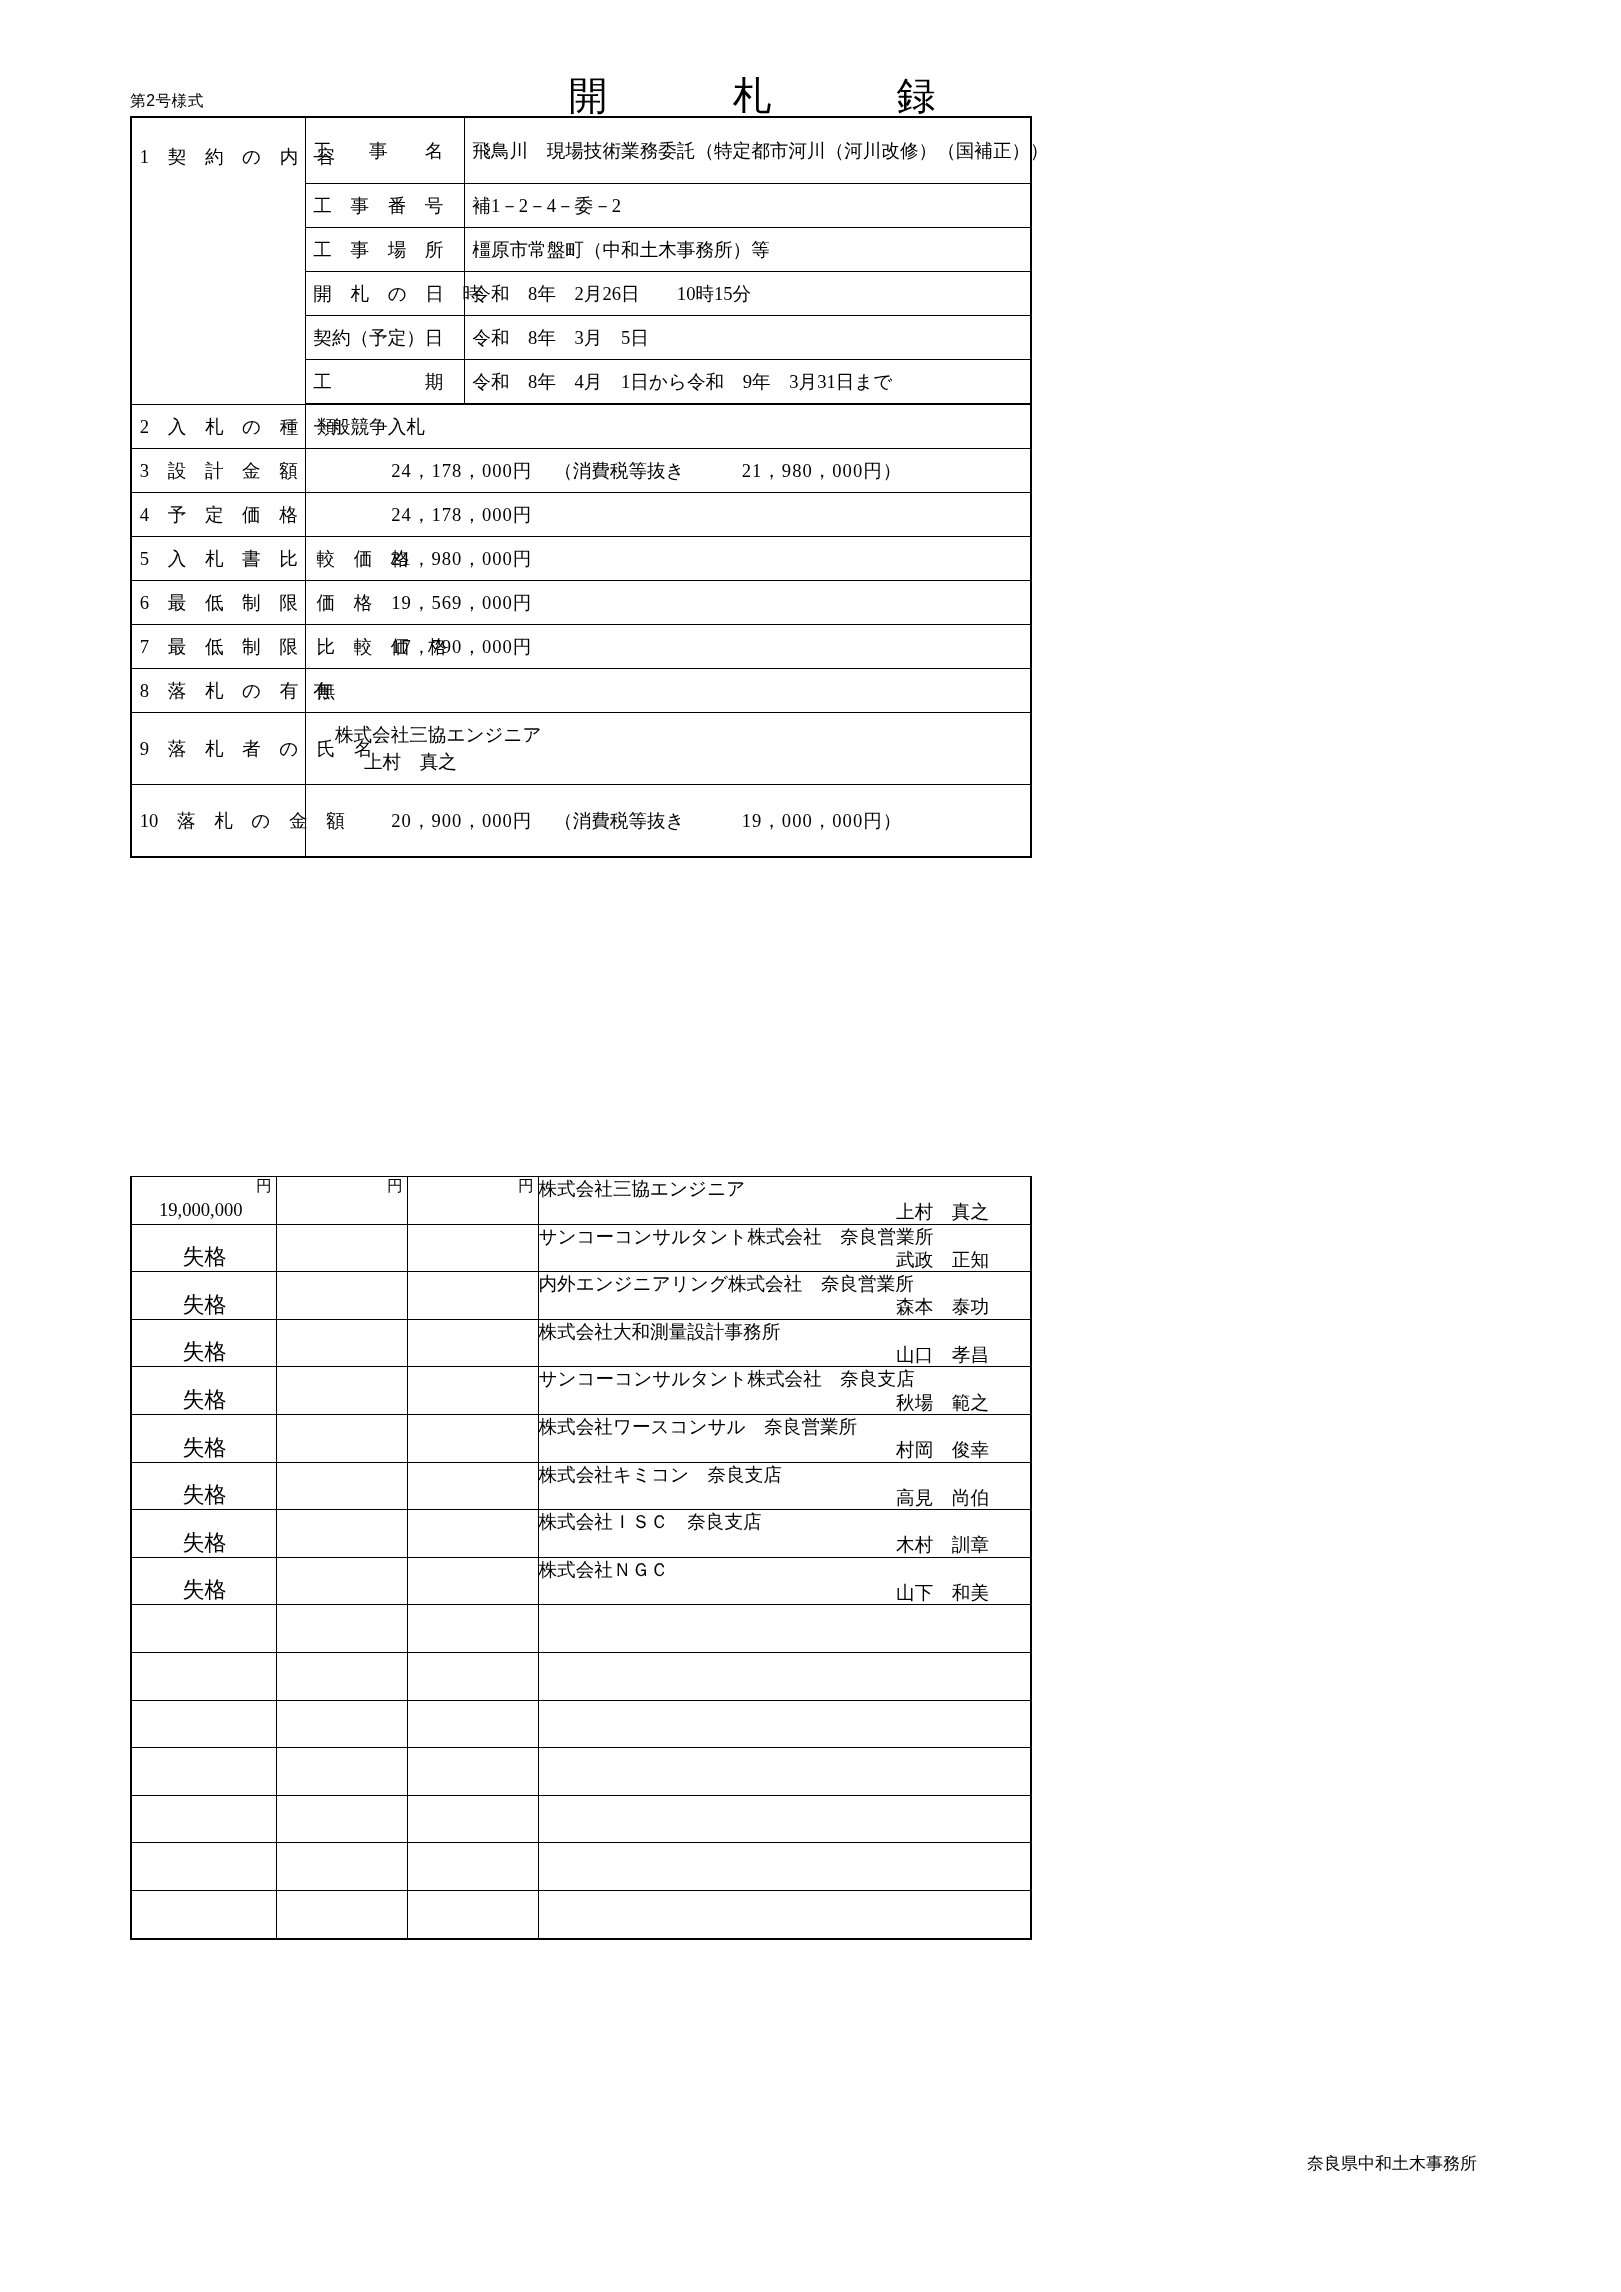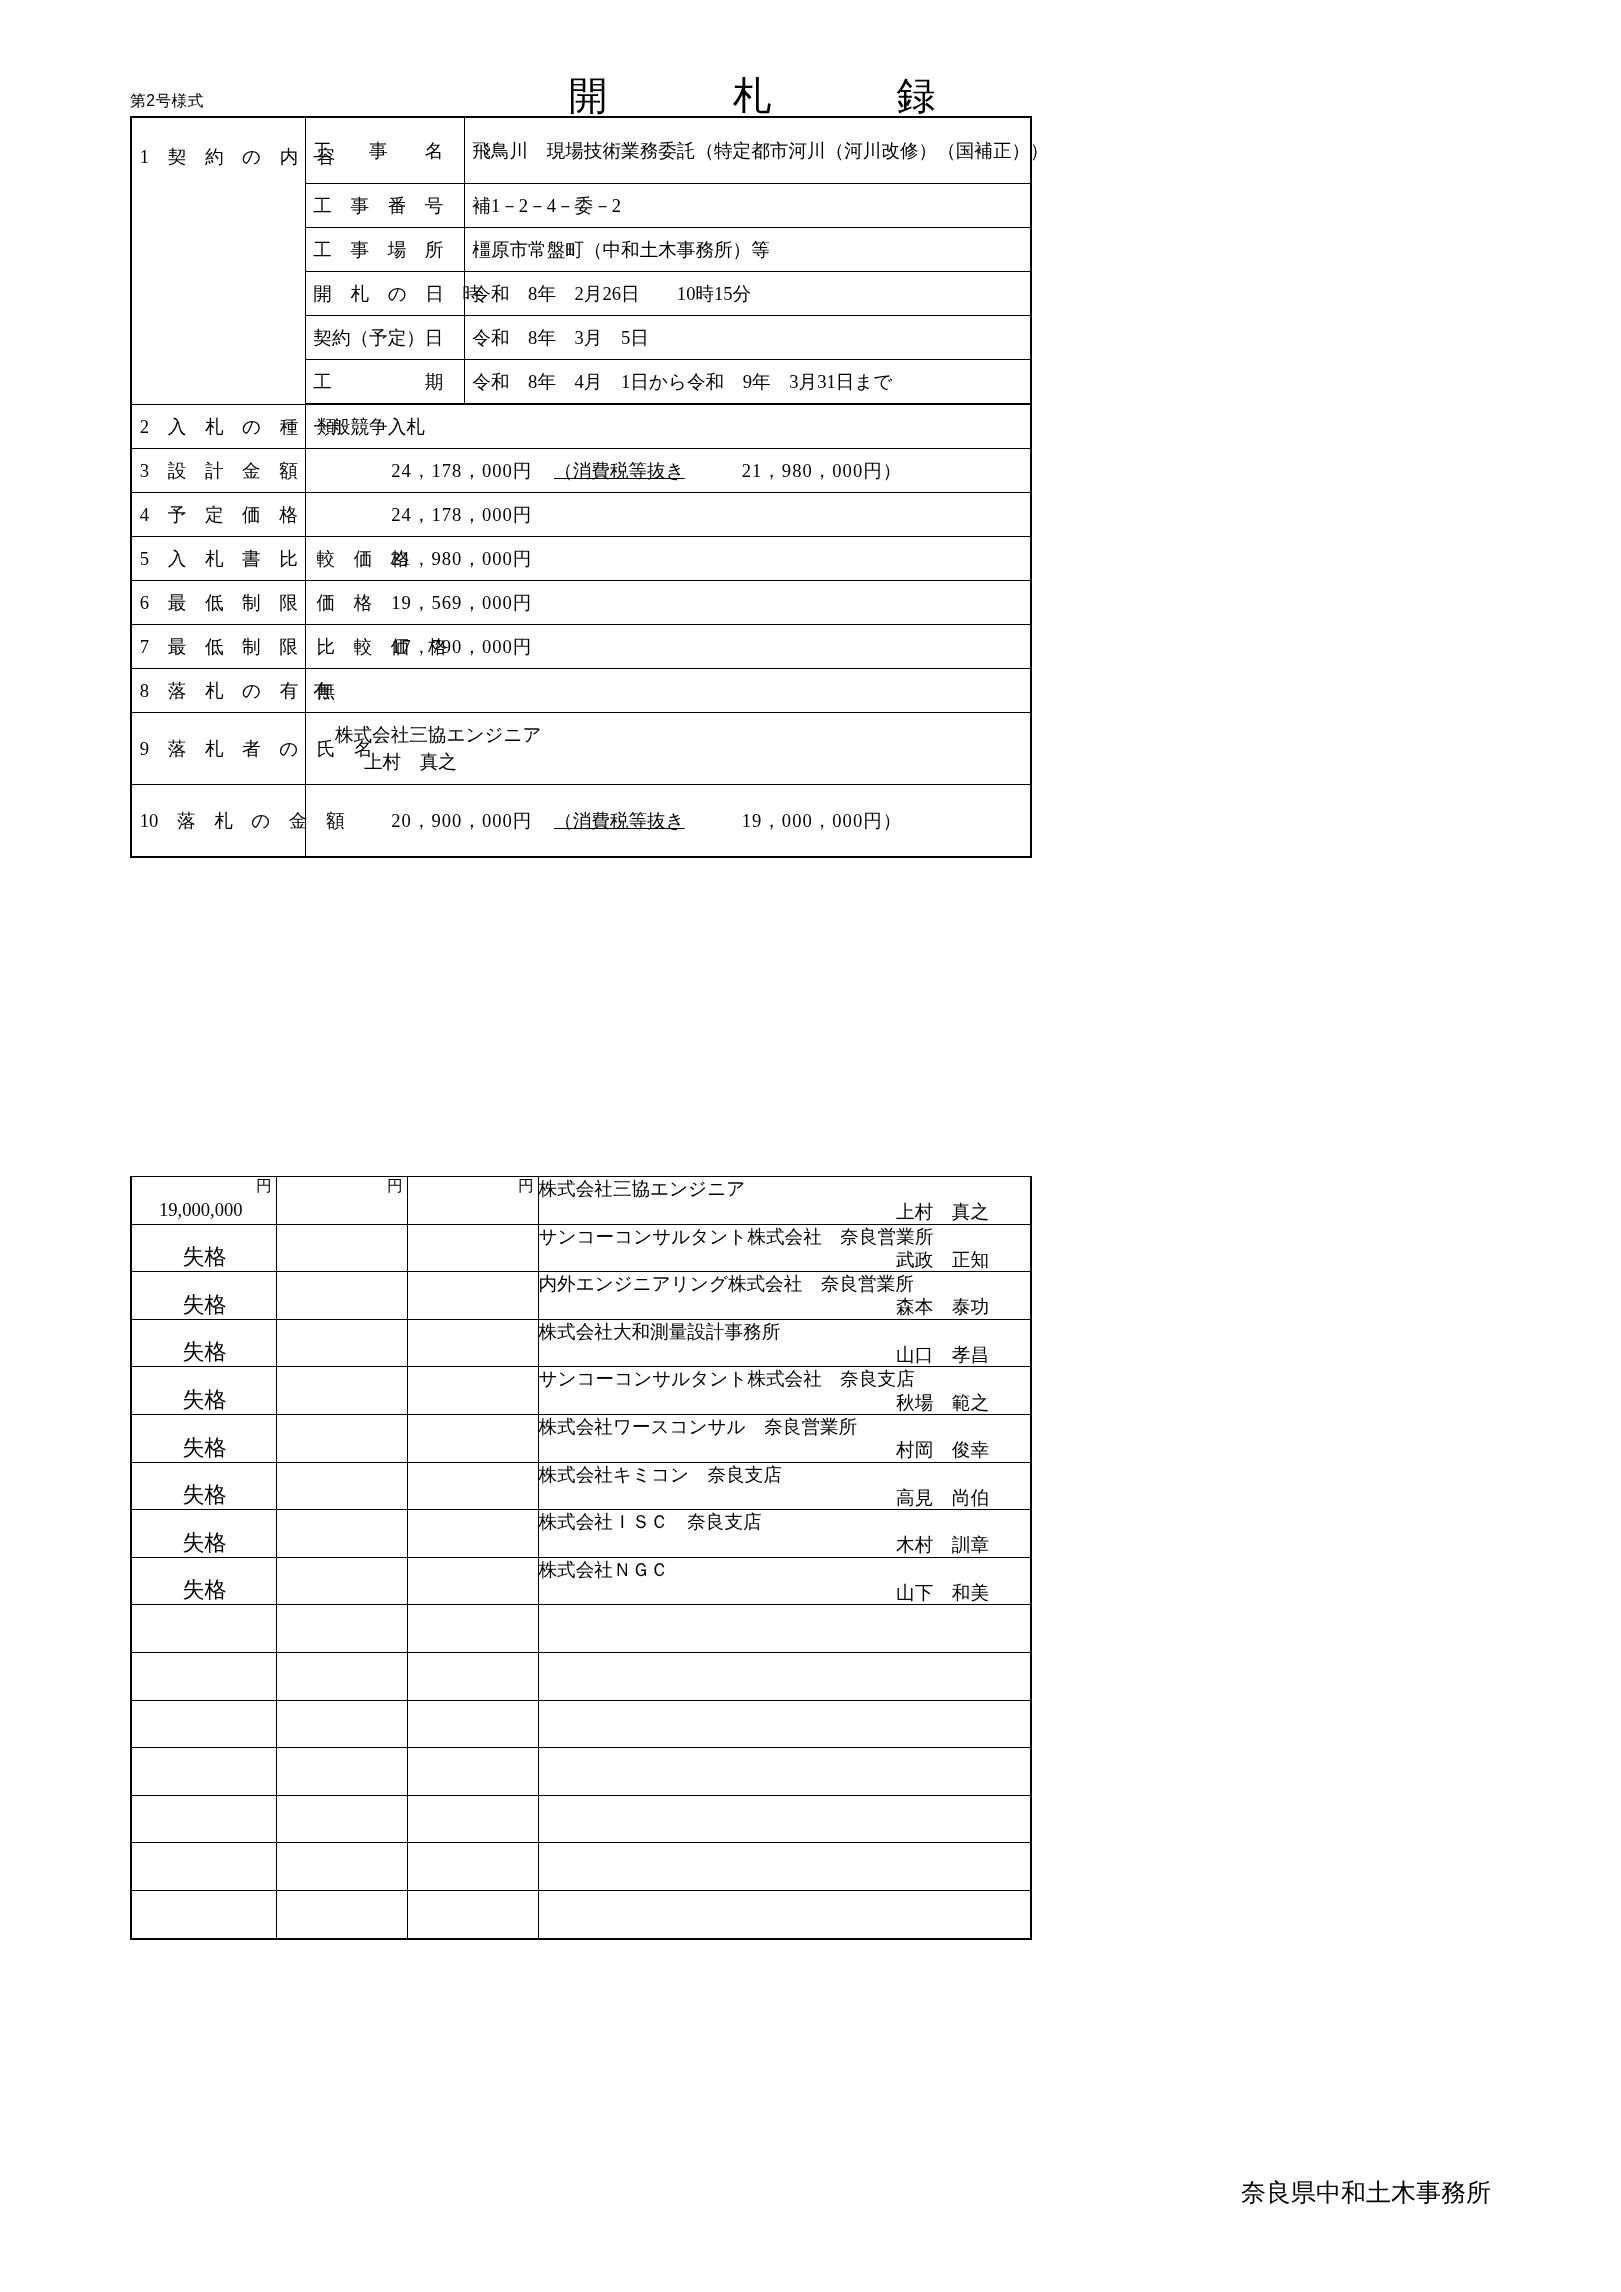--- a/index.html
+++ b/index.html
@@ -76,21 +76,21 @@
     white-space: nowrap;
   }
   .val {
     white-space: nowrap;
   }
   .cell-h { height: 43px; }
   .cell-h-name { height: 65px; }
   .cell-h-tall { height: 71px; }
 
   .amount { padding-left: 78px; letter-spacing: 1px; }
-  .tax-note { padding-left: 21.6px; text-decoration: underline; }
+  .tax-note { padding-left: 21.6px; }
   .tax-amount { padding-left: 57px; letter-spacing: 1px; }
   .indent-sm { padding-left: 21.6px; }
 
   .winner-block {
     line-height: 1.45;
     padding: 5.9px 0 5.9px 21.6px;
   }
   .winner-block div { white-space: nowrap; }
   .winner-name2 { padding-left: 29px; }
 
@@ -164,25 +164,24 @@
     font-size: 18.6px;
     text-align: right;
     padding-right: 41px;
     line-height: 1.25;
     white-space: nowrap;
   }
   .row-h { height: 47px; }
 
   .footer-office {
     position: absolute;
-    right: 130px;
+    right: 144px;
     top: 2152px;
-    font-size: 25px;
-    white-space: nowrap;
-    margin-top: 24px;
+    font-size: 17px;
+    white-space: nowrap;
   }
 </style>
 </head>
 <body>
 
 <div class="page">
 
   <div class="form-no">第2号様式</div>
   <div class="doc-title">開　札　録</div>
 

